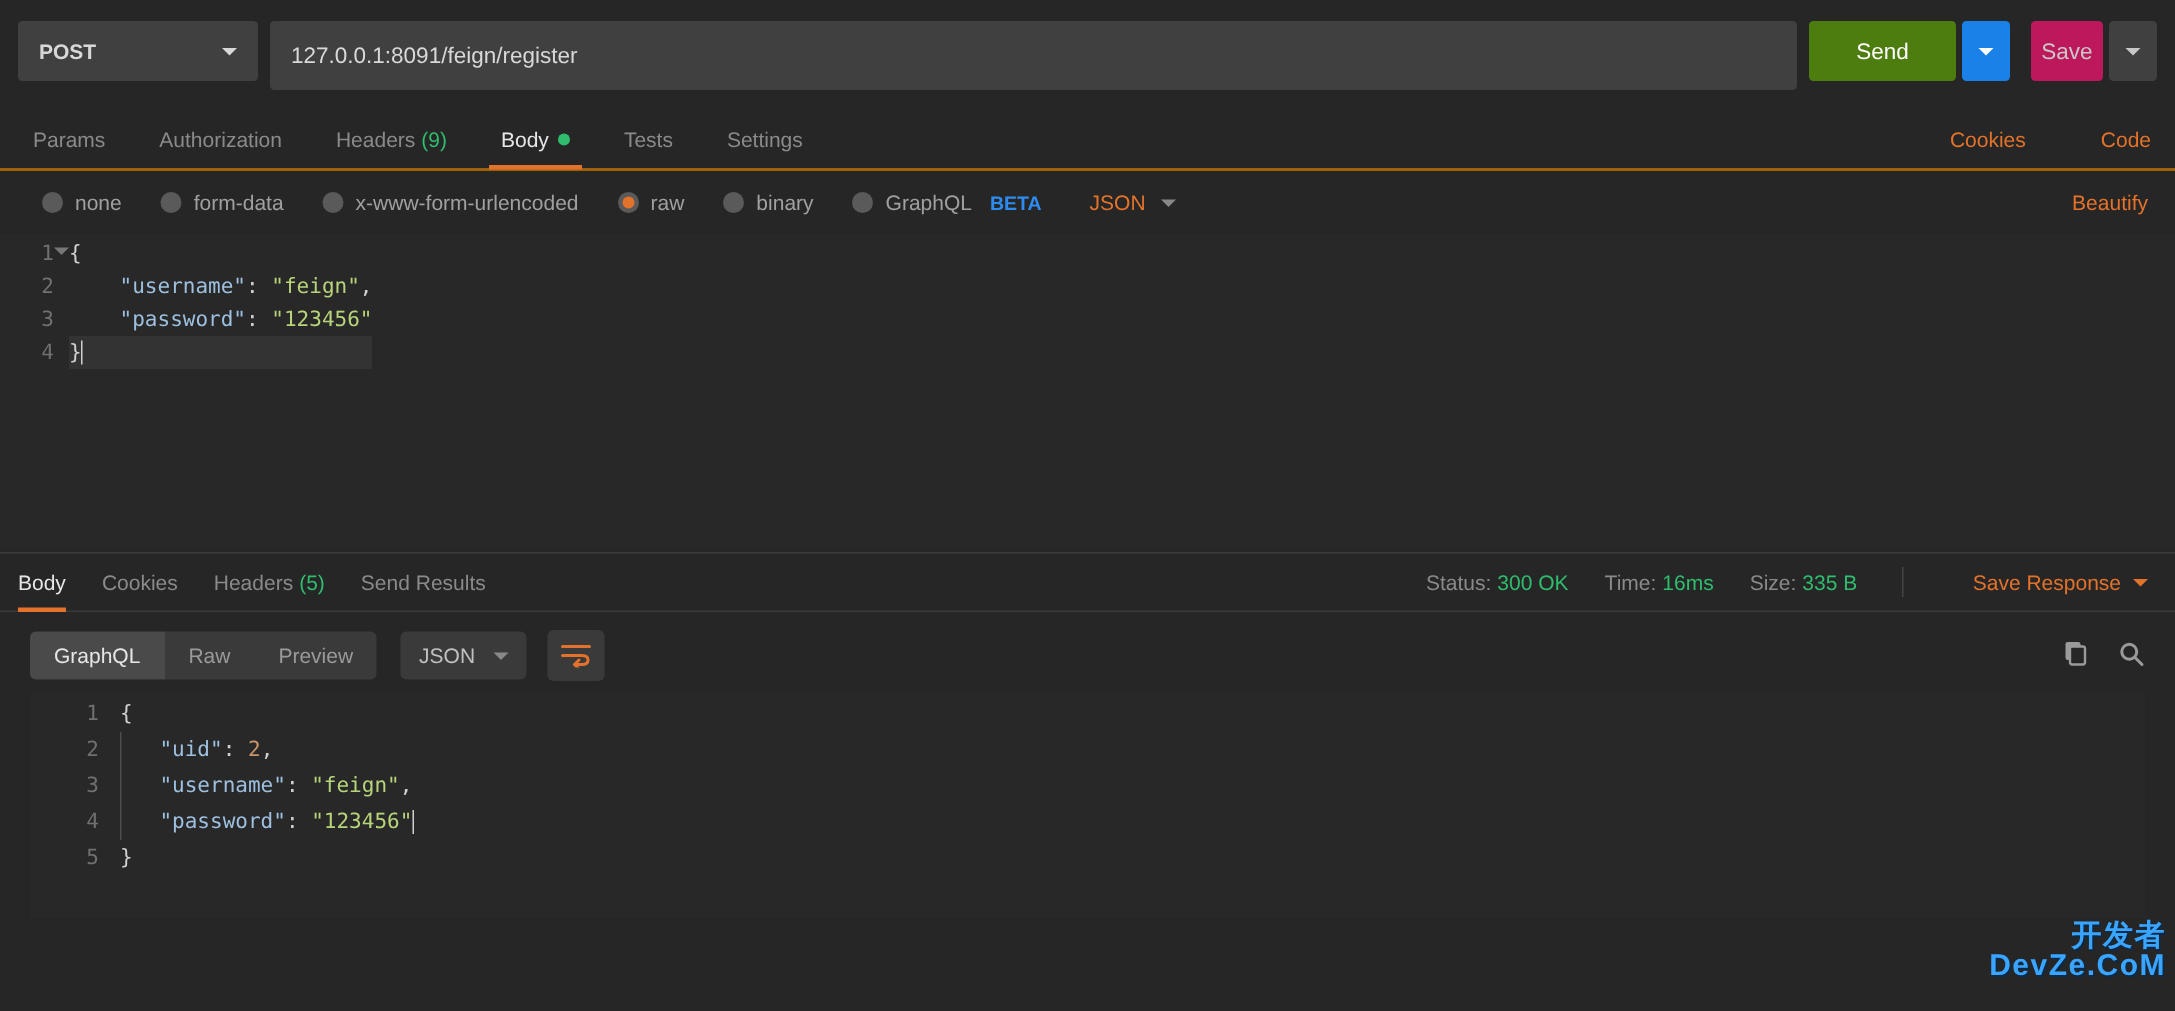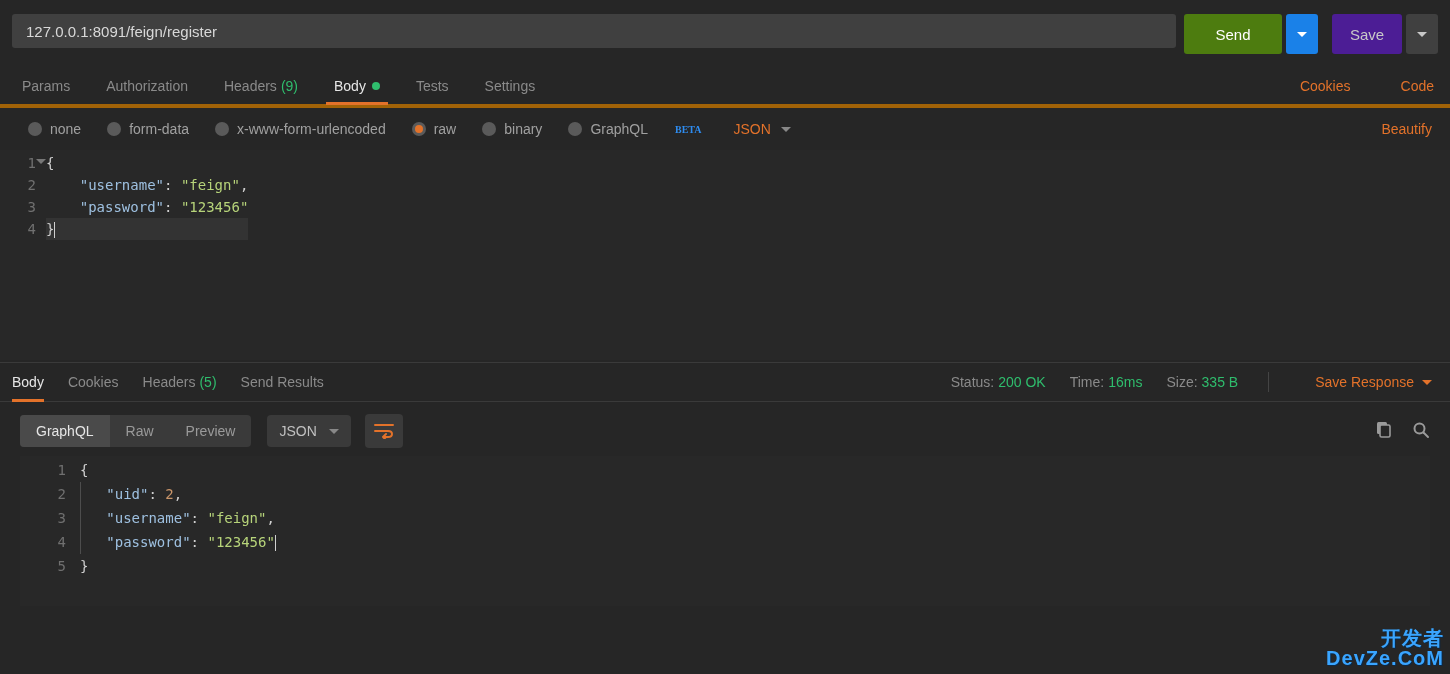--- a/index.html
+++ b/index.html
@@ -19,42 +19,42 @@
     padding: 14px 12px 14px 12px;
   }
   .method-select {
     display: flex; align-items: center; justify-content: space-between;
     width: 160px; height: 40px;
     background: #404040; color: #d8d8d8;
     padding: 0 14px; border-radius: 3px; font-weight: 600;
     cursor: pointer;
   }
   .url-input {
-    flex: 1; height: 34px;
+    flex: 1; height: 46px;
     background: #404040; color: #d8d8d8;
     border: none; outline: none;
     padding: 0 14px; border-radius: 3px; font-size: 15px;
   }
   .btn {
     height: 40px; display: flex; align-items: center; justify-content: center;
     border-radius: 3px; cursor: pointer; font-size: 15px;
   }
   .send-btn { background: #4d7c0f; color: #fff; width: 98px; font-weight: 500; }
   .send-caret { background: #1a81e8; color: #fff; width: 32px; margin-left: -4px; }
-  .save-btn  { background: #4c1d95; color: #c8c8c8; width: 70px; margin-left: 6px; }
+  .save-btn  { background: #be185d; color: #c8c8c8; width: 48px; margin-left: 6px; }
   .save-caret{ background: #404040; color: #c8c8c8; width: 32px; margin-left: -4px; }
   .caret-down {
     width: 0; height: 0; border-left: 5px solid transparent;
     border-right: 5px solid transparent; border-top: 5px solid currentColor;
   }
   
   .req-tabs {
     display: flex; align-items: center; gap: 36px;
     padding: 0 16px 0 22px; height: 40px;
-    border-bottom: 4px solid #a16207;
+    border-bottom: 2px solid #a16207;
   }
   .req-tab { color: #8a8a8a; cursor: pointer; position: relative; height: 100%; display: flex; align-items: center; }
   .req-tab .count { color: #2fbd6d; margin-left: 4px; }
   .req-tab.active { color: #e6e6e6; }
   .req-tab.active::after {
     content: ""; position: absolute; left: -8px; right: -8px; bottom: -1px;
     height: 3px; background: #e3722a;
   }
   .dot-green {
     width: 8px; height: 8px; border-radius: 50%; background: #2fbd6d;
@@ -71,21 +71,21 @@
   .radio-circle {
     width: 14px; height: 14px; border-radius: 50%;
     background: #5a5a5a; display: inline-block; position: relative;
   }
   .radio.selected .radio-circle {
     background: #5a5a5a;
   }
   .radio.selected .radio-circle::after {
     content: ""; position: absolute; inset: 3px; border-radius: 50%; background: #e3722a;
   }
-  .beta { color: #2e8cf0; font-size: 10px; font-weight: 600; margin-left: 19px; vertical-align: super; font-family: Liberation Serif, serif; }
+  .beta { color: #2e8cf0; font-size: 13px; font-weight: 600; margin-left: 4px; vertical-align: super; }
   .json-select { color: #e3722a; display: flex; align-items: center; gap: 10px; cursor: pointer; margin-left: 6px; }
   .bodytype-row .spacer { flex: 1; }
   
   .editor {
     display: flex; font-family: Menlo, Consolas, monospace; font-size: 14px;
     background: #282828; height: 210px; line-height: 22px;
   }
   .gutter {
     width: 46px; text-align: right; color: #707070;
     padding: 2px 10px 0 0; user-select: none;
@@ -150,30 +150,34 @@
     display: flex; font-family: Menlo, Consolas, monospace; font-size: 14px;
     background: #282828; line-height: 24px; height: 150px;
     margin: 0 20px;
   }
   .resp-editor .gutter { width: 60px; padding-right: 14px; }
   .resp-editor .gutter .ln { height: 24px; }
   .resp-editor .code .line { height: 24px; }
   .guide { border-left: 1px solid #4d4d4d; display: inline-block; height: 24px; vertical-align: top; margin-right: 0; }
   
   .watermark {
-    position: absolute; right: 6px; bottom: 6px;
+    position: absolute; right: 6px; bottom: 20px;
     color: #3aa5ff; font-family: "SimHei","Microsoft YaHei",sans-serif;
     font-weight: 800; font-size: 20px; line-height: 20px; text-shadow: 1px 1px 0 #0a2a4a;
     text-align: right; letter-spacing: 1px; pointer-events: none;
   }
 </style>
 </head>
 <body>
 
 <div class="topbar">
+  <div class="method-select">
+    <span>POST</span>
+    <span class="caret-down"></span>
+  </div>
   <input class="url-input" value="127.0.0.1:8091/feign/register" style="">
   <div class="btn send-btn">Send</div>
   <div class="btn send-caret">
       <span class="caret-down"></span>
     </div>
   <div class="btn save-btn">Save</div>
   <div class="btn save-caret">
       <span class="caret-down"></span>
     </div>
 </div>
@@ -247,21 +251,21 @@
 
 <div class="resp-tabs">
   <div class="resp-tab active">Body</div>
   <div class="resp-tab">Cookies</div>
   <div class="resp-tab">
     <span>Headers</span>
     <span class="count">(5)</span>
   </div>
   <div class="resp-tab">Send Results</div>
   <div class="spacer"></div>
-  <div class="kv"><span>Status:</span><span class="val">200 OK</span></div>
+  <div class="kv"><span>Status:</span><span class="val">300 OK</span></div>
   <div class="kv"><span>Time:</span><span class="val">16ms</span></div>
   <div class="kv"><span>Size:</span><span class="val">335 B</span></div>
   <div class="vsep"></div>
   <div class="save-response">
     <span>Save Response</span>
     <span class="caret-down"></span>
   </div>
 </div>
 
 <div class="resp-toolbar">

